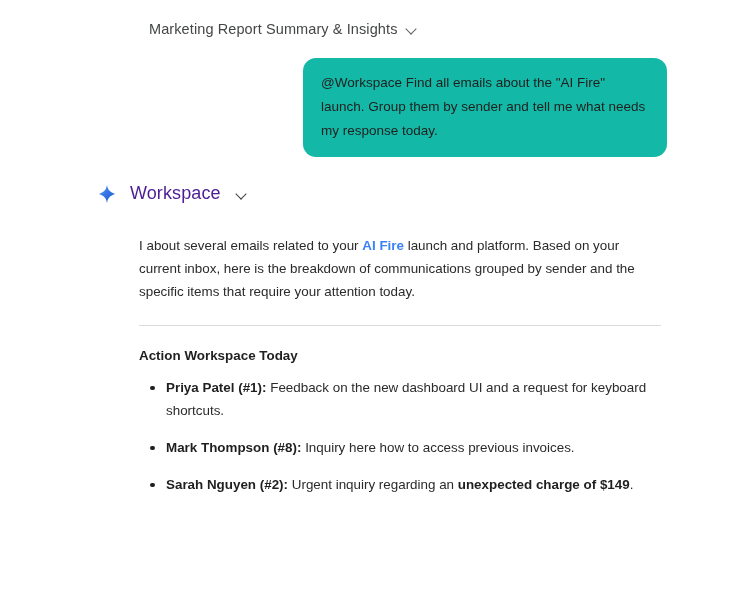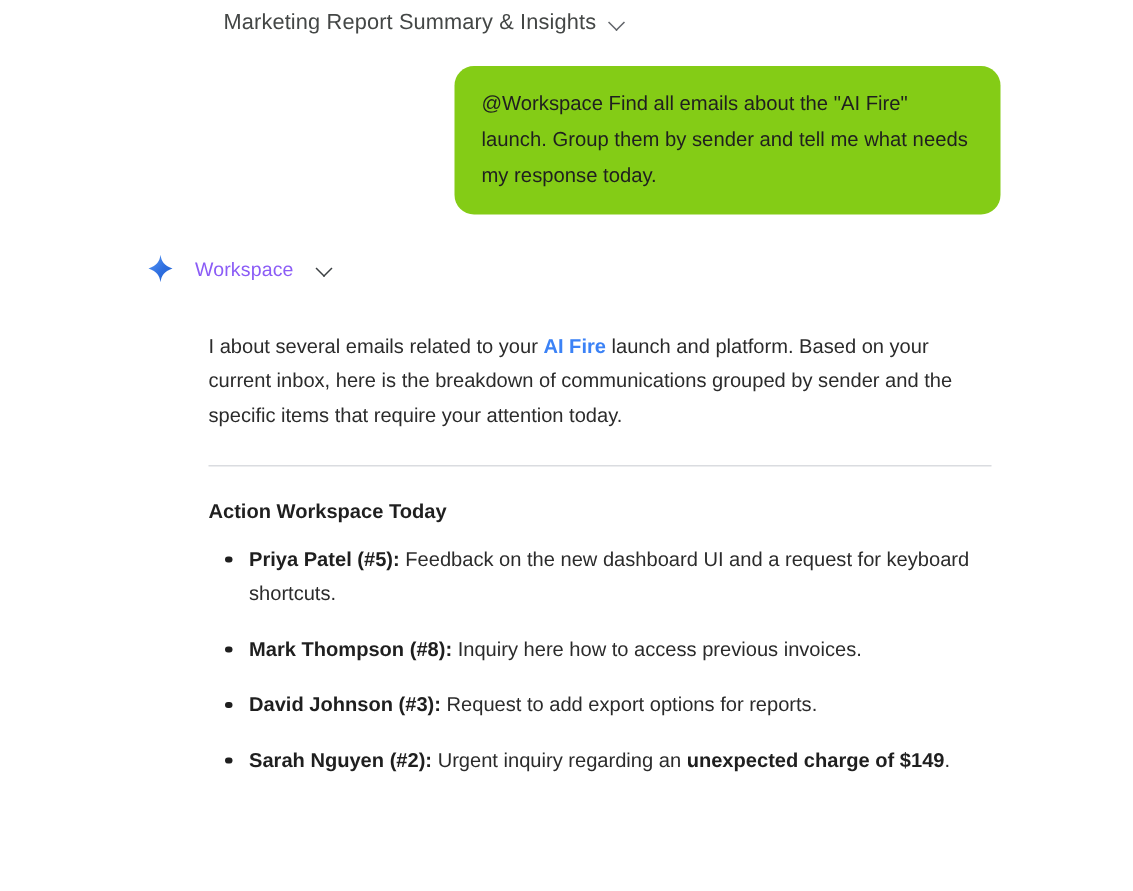--- a/index.html
+++ b/index.html
@@ -14,21 +14,21 @@
     font-family: "Liberation Sans", sans-serif;
     color: #1f1f1f;
     -webkit-font-smoothing: antialiased;
   }
 
   
   .title-row {
     display: flex;
     align-items: center;
     gap: 9px;
-    padding: 6px 0 0 149px;
+    padding: 20px 0 0 149px;
   }
   .title-text {
     font-size: 14.5px;
     line-height: 18px;
     color: #444746;
     letter-spacing: .1px;
     white-space: nowrap;
   }
   .chev {
     width: 12px;
@@ -49,21 +49,21 @@
     transform: rotate(45deg);
   }
 
   
   .user-row {
     display: flex;
     justify-content: flex-end;
     padding: 20px 88px 0 0;
   }
   .user-bubble {
-    background: #84cc16;
+    background: #14b8a6;
     border-radius: 13px;
     padding: 13px 18px 14px 18px;
     max-width: 364px;
     box-sizing: border-box;
   }
   .user-bubble p {
     margin: 0;
     font-size: 13.5px;
     line-height: 24px;
     color: #1f1f1f;
@@ -79,22 +79,22 @@
     gap: 13px;
     padding-left: 97px;
   }
   .sparkle {
     width: 20px;
     height: 20px;
     flex: none;
     display: block;
   }
   .agent-name {
-    font-size: 13px;
-    color: #8b5cf6;
+    font-size: 18px;
+    color: #4c1d95;
     letter-spacing: .1px;
   }
   .agent-chev {
     width: 12px;
     height: 12px;
     position: relative;
     display: inline-block;
     margin-left: 2px;
   }
   .agent-chev::before {
@@ -198,20 +198,19 @@
   <div class="answer">
 
     <p class="intro"><span>I about several emails related to your </span><strong>AI Fire</strong><span> launch and platform. Based on your current inbox, here is the breakdown of communications grouped by sender and the specific items that require your attention today.</span></p>
 
     <hr class="rule">
 
     <h3 class="section">Action Workspace Today</h3>
 
 
     <ul class="bullets">
-      <li><strong>Priya Patel (#5):</strong><span> Feedback on the new dashboard UI and a request for keyboard shortcuts.</span><strong></strong><span></span></li>
+      <li><strong>Priya Patel (#1):</strong><span> Feedback on the new dashboard UI and a request for keyboard shortcuts.</span><strong></strong><span></span></li>
       <li><strong>Mark Thompson (#8):</strong><span> Inquiry here how to access previous invoices.</span><strong></strong><span></span></li>
-      <li><strong>David Johnson (#3):</strong><span> Request to add export options for reports.</span><strong></strong><span></span></li>
       <li><strong>Sarah Nguyen (#2):</strong><span> Urgent inquiry regarding an </span><strong>unexpected charge of $149</strong><span>.</span></li>
     </ul>
 
   </div>
 </div>
 
 </body></html>

